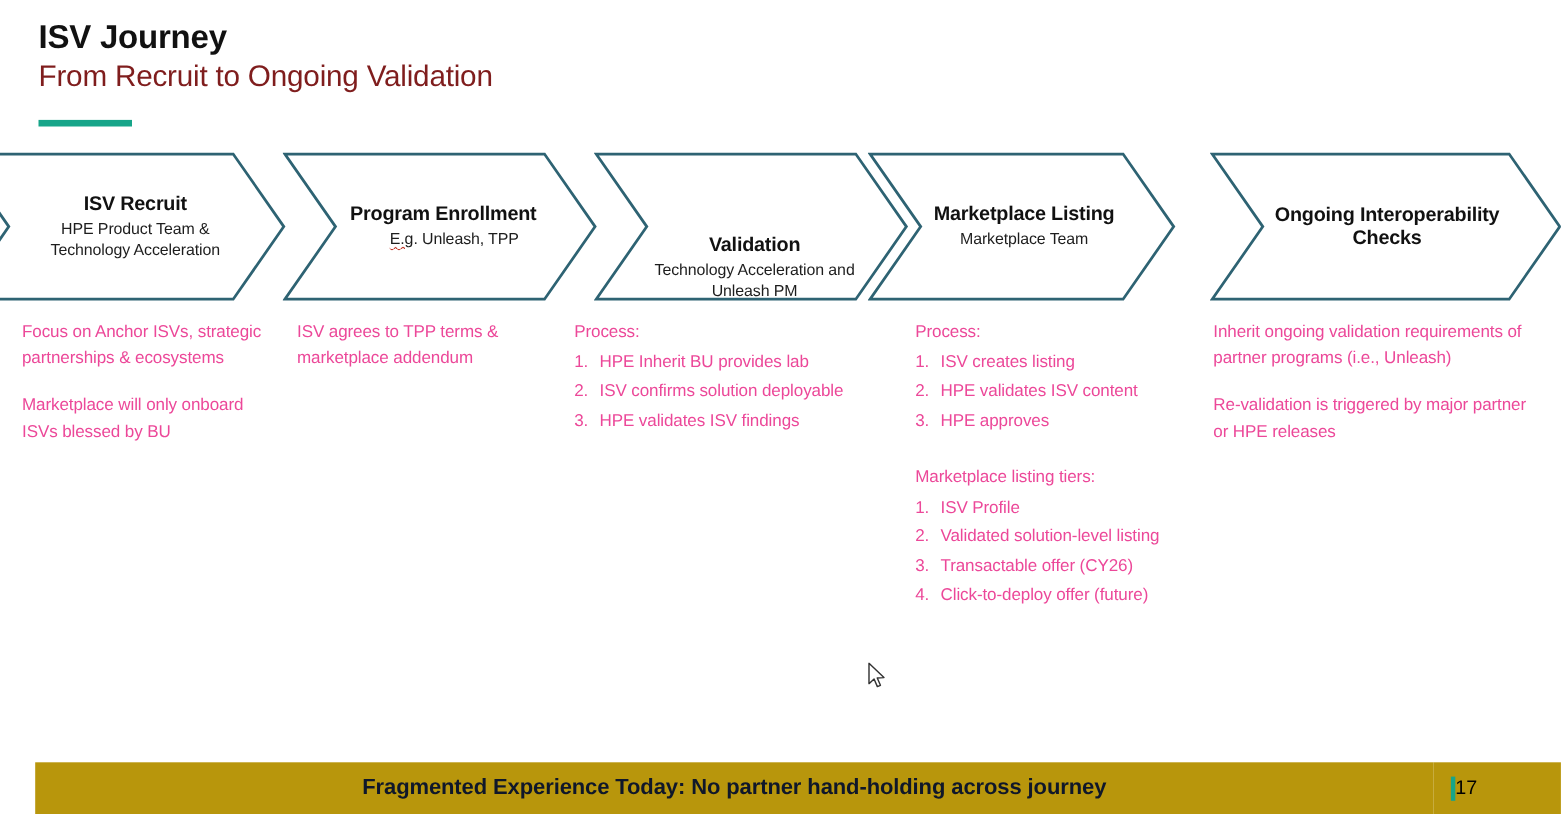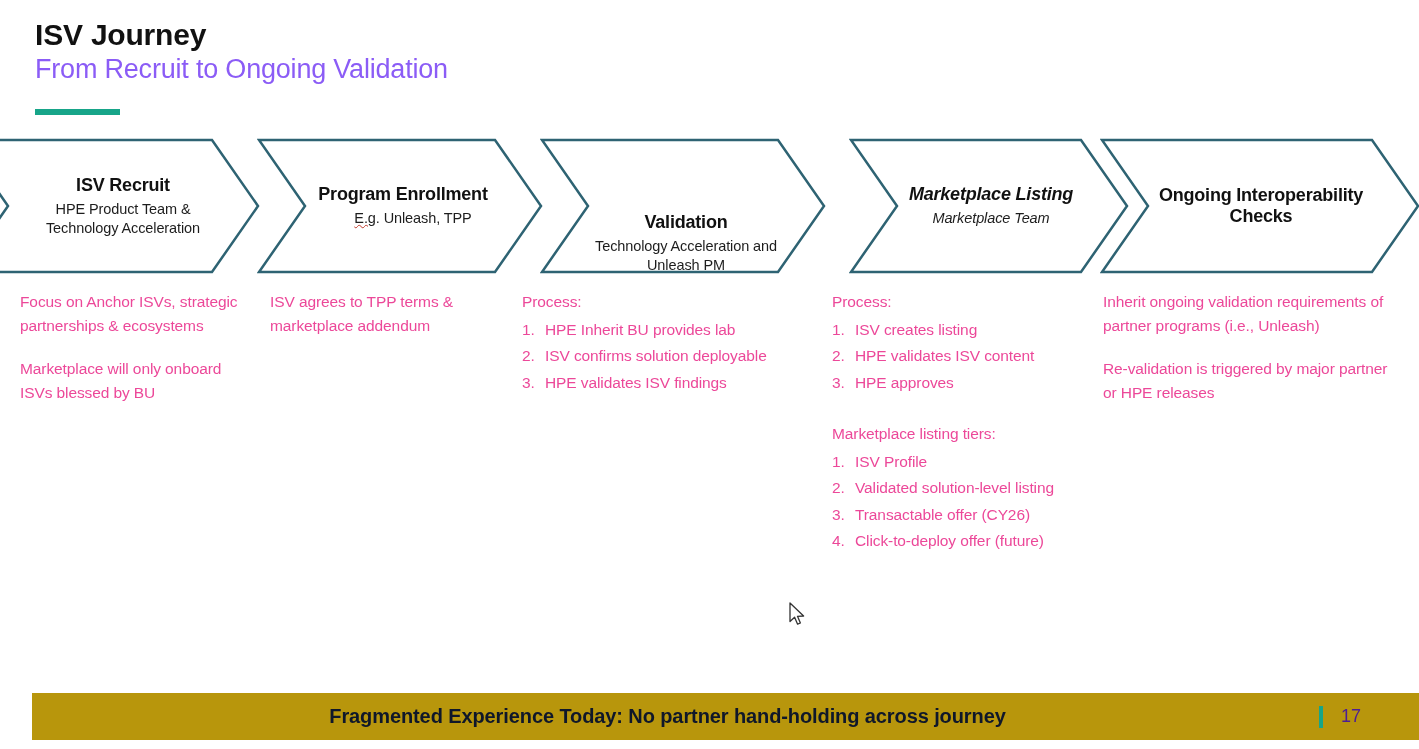--- a/index.html
+++ b/index.html
@@ -29,21 +29,21 @@
     font-weight: bold;
     line-height: 1.12;
     letter-spacing: -0.2px;
     color: #111111;
     margin: 0;
   }
   #slide-subtitle {
     font-size: 27px;
     font-weight: normal;
     line-height: 1.18;
-    color: #8b5cf6;
+    color: #7f1d1d;
     margin: 2px 0 0 0;
     letter-spacing: -0.2px;
   }
   #title-accent {
     position: absolute;
     left: 35px;
     top: 109px;
     width: 85px;
     height: 6px;
     background: #17a589;
@@ -180,23 +180,22 @@
     display: flex;
     align-items: center;
   }
   #page-tick {
     width: 4px;
     height: 22px;
     background: #17a589;
     margin-left: 16px;
   }
   #page-number {
-    margin-left: 18px;
     font-size: 18px;
-    color: #4c1d95;
+    color: #000000;
     font-weight: normal;
   }
 
   
   #mouse-cursor {
     position: absolute;
     left: 789px;
     top: 602px;
     width: 18px;
     height: 26px;
@@ -243,21 +242,21 @@
     </svg>
     <div class="chev-text" style="left:42px; width:208px;justify-content:flex-end;">
       <div class="chev-title">Validation</div>
       <div class="chev-sub">
         <span>Technology Acceleration and</span><br>
         <span>Unleash PM</span>
       </div>
     </div>
   </div>
 
-  <div class="chevron" style="left:849px; width:282px;font-style:italic;">
+  <div class="chevron" style="left:789px; width:282px;">
     <svg viewBox="0 0 282 136" preserveAspectRatio="none">
       <path d="M 2 2 L 232 2 L 278 68 L 232 134 L 2 134 L 48 68 Z" fill="#ffffff" stroke="#2e6373" stroke-width="2.5"></path>
     </svg>
     <div class="chev-text" style="left:42px; width:200px;">
       <div class="chev-title">Marketplace Listing</div>
       <div class="chev-sub">Marketplace Team</div>
     </div>
   </div>
 
   <div class="chevron" style="left:1100px; width:319px;">

